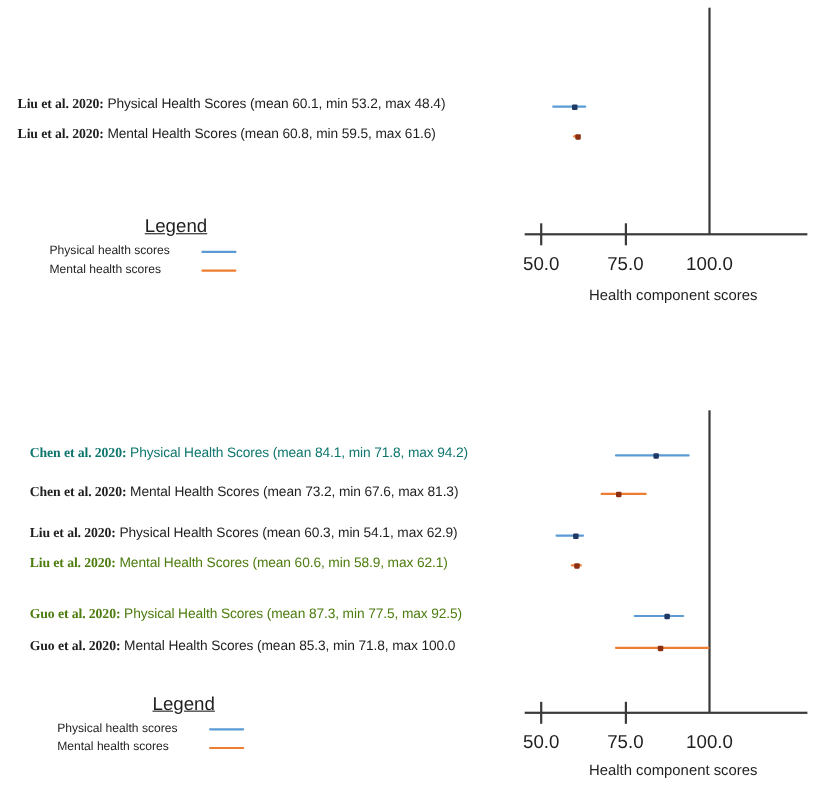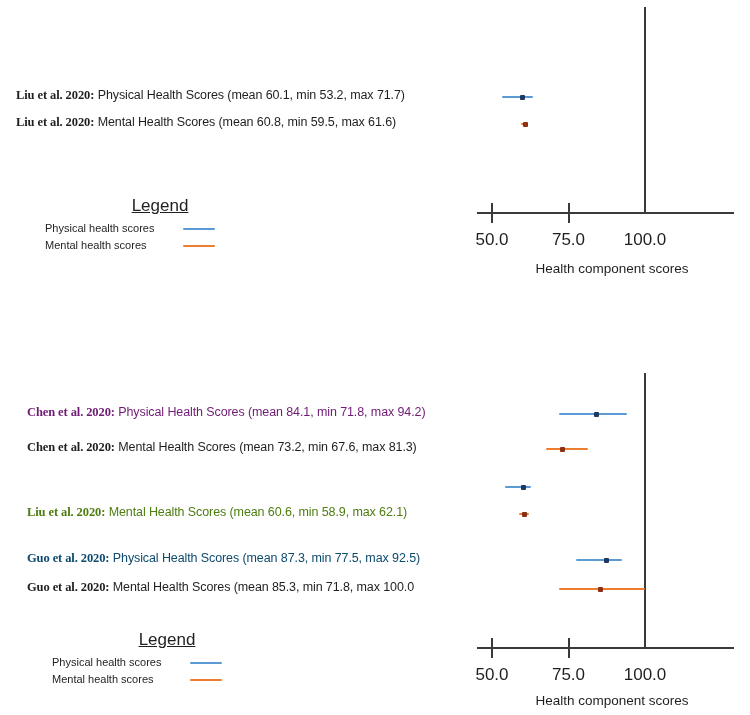--- a/index.html
+++ b/index.html
@@ -59,43 +59,44 @@
   </div>
   <div class="axis-label axis-label-bottom">Health component scores</div>
 
 <div class="vline" style="left: 644px; top: 7px; height: 206px; background: rgb(58, 58, 58);"></div>
     <div class="axis-line" style="left: 477px; top: 212px; width: 257px; background: rgb(58, 58, 58);"></div>
     <div class="tick-mark" style="left: 491px; top: 203px; background: rgb(58, 58, 58);"></div>
     <div class="tick-label" style="left: 492px; top: 230px; color: rgb(31, 31, 31);">50.0</div>
     <div class="tick-mark" style="left: 567.5px; top: 203px; background: rgb(58, 58, 58);"></div>
     <div class="tick-label" style="left: 568.5px; top: 230px; color: rgb(31, 31, 31);">75.0</div>
     <div class="tick-label" style="left: 645px; top: 230px; color: rgb(31, 31, 31);">100.0</div>
-    <div class="row-label" style="left: 16px; top: 95px; color: rgb(31, 31, 31);"><span class="lbl-bold">Liu et al. 2020:</span><span> Physical Health Scores (mean 60.1, min 53.2, max 71.7)</span></div>
+    <div class="row-label" style="left: 16px; top: 95px; color: rgb(31, 31, 31);"><span class="lbl-bold">Liu et al. 2020:</span><span> Physical Health Scores (mean 60.1, min 53.2, max 48.4)</span></div>
     <div class="range-line" style="left: 501.792px; top: 96px; width: 31.518px; background: rgb(91, 155, 213);"></div>
     <div class="mean-dot" style="left: 520px; top: 94.5px; background: rgb(31, 56, 100);"></div>
     <div class="row-label" style="left: 16px; top: 122px; color: rgb(31, 31, 31);"><span class="lbl-bold">Liu et al. 2020:</span><span> Mental Health Scores (mean 60.8, min 59.5, max 61.6)</span></div>
     <div class="range-line" style="left: 521.07px; top: 123px; width: 6.426px; background: rgb(237, 125, 49);"></div>
     <div class="mean-dot" style="left: 523px; top: 121.5px; background: rgb(140, 47, 18);"></div>
     <div class="vline" style="left: 644px; top: 373px; height: 275px; background: rgb(58, 58, 58);"></div>
     <div class="axis-line" style="left: 477px; top: 647px; width: 257px; background: rgb(58, 58, 58);"></div>
     <div class="tick-mark" style="left: 491px; top: 638px; background: rgb(58, 58, 58);"></div>
     <div class="tick-label" style="left: 492px; top: 665px; color: rgb(31, 31, 31);">50.0</div>
     <div class="tick-mark" style="left: 567.5px; top: 638px; background: rgb(58, 58, 58);"></div>
     <div class="tick-label" style="left: 568.5px; top: 665px; color: rgb(31, 31, 31);">75.0</div>
     <div class="tick-label" style="left: 645px; top: 665px; color: rgb(31, 31, 31);">100.0</div>
-    <div class="row-label" style="left: 27px; top: 412px; color: #701a75;"><span class="lbl-bold">Chen et al. 2020:</span><span> Physical Health Scores (mean 84.1, min 71.8, max 94.2)</span></div>
+    <div class="row-label" style="left: 27px; top: 412px; color: #0f766e;"><span class="lbl-bold">Chen et al. 2020:</span><span> Physical Health Scores (mean 84.1, min 71.8, max 94.2)</span></div>
     <div class="range-line" style="left: 558.708px; top: 413px; width: 68.544px; background: rgb(91, 155, 213);"></div>
     <div class="mean-dot" style="left: 594px; top: 411.5px; background: rgb(31, 56, 100);"></div>
     <div class="row-label" style="left: 27px; top: 447px; color: rgb(31, 31, 31);"><span class="lbl-bold">Chen et al. 2020:</span><span> Mental Health Scores (mean 73.2, min 67.6, max 81.3)</span></div>
     <div class="range-line" style="left: 545.856px; top: 448px; width: 41.922px; background: rgb(237, 125, 49);"></div>
     <div class="mean-dot" style="left: 560px; top: 446.5px; background: rgb(140, 47, 18);"></div>
+    <div class="row-label" style="left: 27px; top: 485px; color: rgb(31, 31, 31);"><span class="lbl-bold">Liu et al. 2020:</span><span> Physical Health Scores (mean 60.3, min 54.1, max 62.9)</span></div>
     <div class="range-line" style="left: 504.546px; top: 486px; width: 26.928px; background: rgb(91, 155, 213);"></div>
     <div class="mean-dot" style="left: 521px; top: 484.5px; background: rgb(31, 56, 100);"></div>
     <div class="row-label" style="left: 27px; top: 512px; color: #4d7c0f;"><span class="lbl-bold">Liu et al. 2020:</span><span> Mental Health Scores (mean 60.6, min 58.9, max 62.1)</span></div>
     <div class="range-line" style="left: 519.234px; top: 513px; width: 9.792px; background: rgb(237, 125, 49);"></div>
     <div class="mean-dot" style="left: 522px; top: 511.5px; background: rgb(140, 47, 18);"></div>
-    <div class="row-label" style="left: 27px; top: 558px; color: #0c4a6e;"><span class="lbl-bold">Guo et al. 2020:</span><span> Physical Health Scores (mean 87.3, min 77.5, max 92.5)</span></div>
+    <div class="row-label" style="left: 27px; top: 558px; color: #4d7c0f;"><span class="lbl-bold">Guo et al. 2020:</span><span> Physical Health Scores (mean 87.3, min 77.5, max 92.5)</span></div>
     <div class="range-line" style="left: 576.15px; top: 559px; width: 45.9px; background: rgb(91, 155, 213);"></div>
     <div class="mean-dot" style="left: 604px; top: 557.5px; background: rgb(31, 56, 100);"></div>
     <div class="row-label" style="left: 27px; top: 587px; color: rgb(31, 31, 31);"><span class="lbl-bold">Guo et al. 2020:</span><span> Mental Health Scores (mean 85.3, min 71.8, max 100.0</span></div>
     <div class="range-line" style="left: 558.708px; top: 588px; width: 86.292px; background: rgb(237, 125, 49);"></div>
     <div class="mean-dot" style="left: 598px; top: 586.5px; background: rgb(140, 47, 18);"></div>
   </div>
 
 </body></html>

